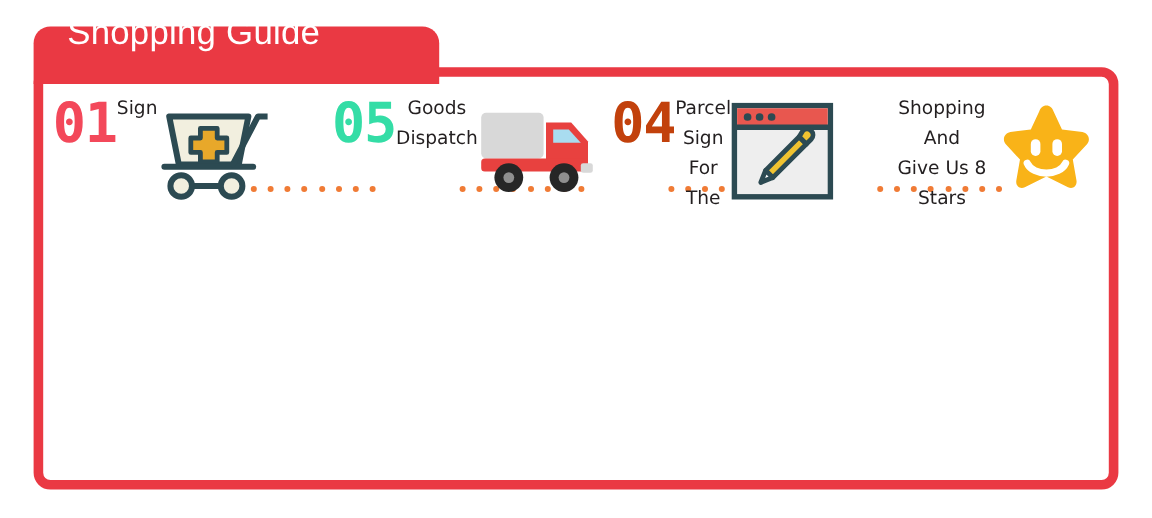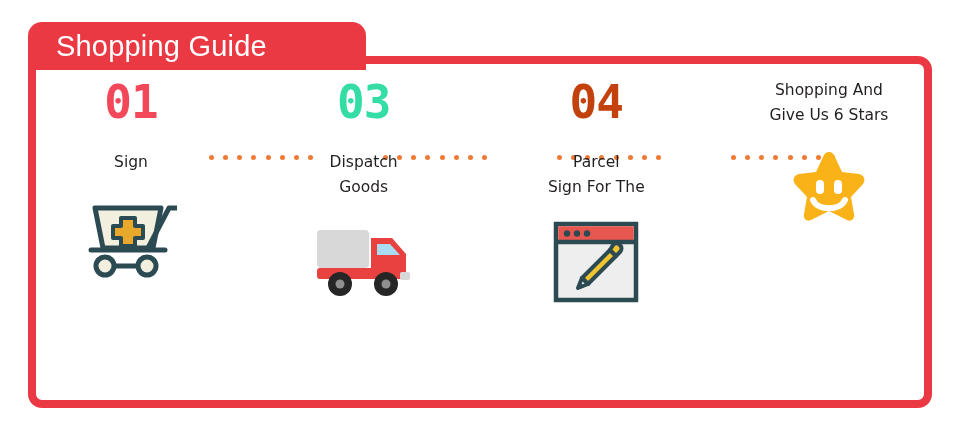--- a/index.html
+++ b/index.html
@@ -41,21 +41,21 @@
     top: 22px;
     width: 338px;
     height: 48px;
     background: #ea3943;
     border-radius: 14px 14px 0 0;
     box-sizing: border-box;
   }
   .title-tab-text {
     position: absolute;
     left: 56px;
-    top: 26px;
+    top: 8px;
     font-size: 29px;
     line-height: 40px;
     color: #ffffff;
     font-family: "Liberation Sans", sans-serif;
     font-weight: 400;
     letter-spacing: 0.2px;
     white-space: nowrap;
   }
 
   
@@ -67,22 +67,21 @@
     height: 336px;
     display: flex;
     flex-direction: row;
     align-items: flex-start;
     justify-content: space-between;
   }
   .step {
     position: relative;
     width: 174px;
     display: flex;
-    flex-direction: column;
-    align-items: center;
+    flex-direction: row;
   }
 
   
   .num-row {
     height: 72px;
     display: flex;
     align-items: center;
     justify-content: center;
   }
   .num {
@@ -215,25 +214,25 @@
 
           <circle cx="20" cy="72" r="9" fill="#f2efdf" stroke="#2c4a52" stroke-width="5"></circle>
           <circle cx="62" cy="72" r="9" fill="#f2efdf" stroke="#2c4a52" stroke-width="5"></circle>
         </svg>
       </div>
     </div>
 
 
     <div class="step">
       <div class="num-row">
-        <div class="num" style="color: rgb(52, 221, 166);">03</div>
+        <div class="num" style="color: rgb(52, 221, 166);">05</div>
       </div>
       <div class="label">
+        <div>Goods</div>
         <div>Dispatch</div>
-        <div>Goods</div>
       </div>
       <div class="icon-wrap">
         <svg width="100" height="76" viewBox="0 0 100 76">
 
           <rect x="3" y="6" width="52" height="38" rx="4" fill="#d8d8d8"></rect>
 
           <path d="M57 14 H78 L92 30 V52 H57 Z" fill="#e8413f"></path>
 
           <path d="M63 20 H76 L86 31 H63 Z" fill="#a9dcf0"></path>
 
@@ -274,21 +273,21 @@
           <path d="M57 29 L63 35 L67 31 C69 29 69 26 67 24 C65 22 62 22 60 24 Z" fill="#f0c330" stroke="#2c4a52" stroke-width="4" stroke-linejoin="round"></path>
 
           <path d="M29 57 L35 63 L25 67 Z" fill="#ffffff" stroke="#2c4a52" stroke-width="4" stroke-linejoin="round"></path>
         </svg>
       </div>
     </div>
 
     <div class="step">
       <div class="label">
         <div>Shopping And</div>
-        <div>Give Us 6 Stars</div>
+        <div>Give Us 8 Stars</div>
       </div>
       <div class="icon-wrap">
         <svg width="88" height="84" viewBox="0 0 88 84">
           <path d="M44 4
                    C47 4 49 6 50 9
                    L57 24 L74 26
                    C79 27 81 32 78 36
                    L66 49 L69 66
                    C70 71 66 74 62 72
                    L44 63 L26 72

